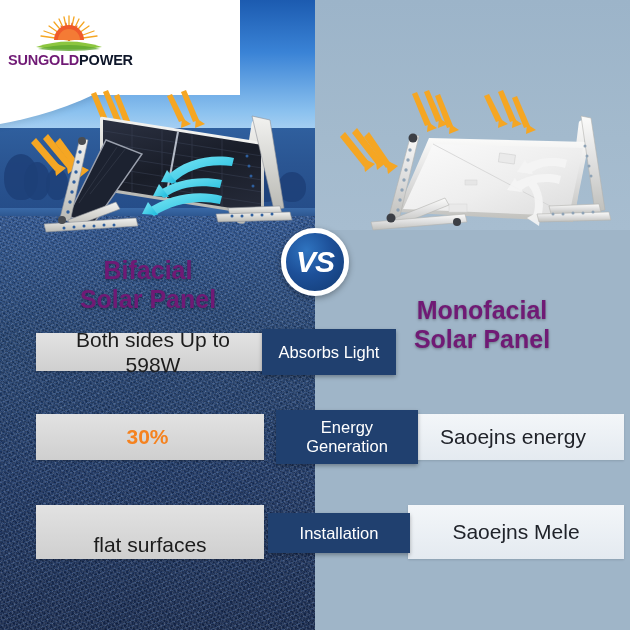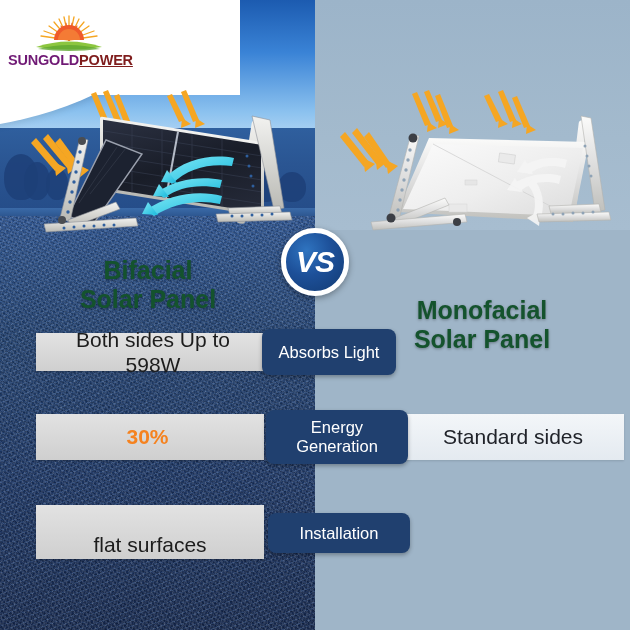--- a/index.html
+++ b/index.html
@@ -63,21 +63,21 @@
   .logo-curve2{
     position:absolute;left:-10px;top:-10px;width:250px;height:105px;background:#fff;
   }
   .logo{position:absolute;left:8px;top:14px;width:120px;height:58px;}
   .logo-sun{position:absolute;left:26px;top:0;width:70px;height:40px;}
   .logo-word{
     position:absolute;left:0;top:38px;width:120px;text-align:center;
     font-size:14.5px;font-weight:bold;letter-spacing:-.2px;white-space:nowrap;
   }
   .w-gold{color:#701a75;}
-  .w-power{color:#7f1d1d;font-weight:600;text-decoration:underline;}
+  .w-power{color:#0f172a;font-weight:600;}
 
   
   .panel-art{position:absolute;}
   .art-left{left:22px;top:86px;width:288px;height:166px;}
   .art-right{left:337px;top:86px;width:288px;height:166px;}
 
   
   .vs{
     position:absolute;left:281px;top:228px;width:68px;height:68px;border-radius:50%;
     background:radial-gradient(circle at 35% 30%,#2f74c0 0%,#1d5099 45%,#123a72 100%);
@@ -85,21 +85,21 @@
     box-shadow:0 2px 6px rgba(0,0,0,.35);
     display:flex;align-items:center;justify-content:center;z-index:12;
   }
   .vs span{
     color:#fff;font-size:30px;font-weight:bold;font-style:italic;
     letter-spacing:-1px;line-height:1;
   }
 
   
   .title{
-    position:absolute;top:256px;width:280px;text-align:center;color:#14532d;
+    position:absolute;top:256px;width:280px;text-align:center;color:#701a75;
     font-size:25px;font-weight:bold;line-height:1.16;
     text-shadow:0 1px 3px rgba(0,0,0,.35);
   }
   .title-left{left:8px;}
   .title-right{left:342px;margin-top:40px;}
 
   
   .row{position:absolute;left:0;width:630px;}
   .row-1{top:333px;height:38px;}
   .row-2{top:410px;height:54px;}
@@ -130,26 +130,26 @@
 
   .r3 .val{height:54px;}
   .r3 .val-left{width:228px;}
   .r3 .val-right{left:408px;width:216px;}
 
   .pct{color:#f5821f;font-weight:bold;margin-right:5px;}
 
   .label-badge{
     position:absolute;display:flex;align-items:center;justify-content:center;
     text-align:center;background:#20406f;color:#ffffff;
-    border-radius:8px;box-sizing:border-box;padding:0 12px;
+    border-radius:0;box-sizing:border-box;padding:0 12px;
     font-size:16.5px;line-height:1.14;
     box-shadow:0 2px 4px rgba(0,0,0,.3);z-index:6;
   }
   .b1{left:262px;top:-4px;width:134px;height:46px;}
-  .b2{left:266px;top:0px;width:142px;height:54px;}
+  .b2{left:276px;top:0px;width:142px;height:54px;}
   .b3{left:268px;top:8px;width:142px;height:40px;}
 
   
   svg{display:block;}
 </style>
 </head>
 <body>
 
 <div class="poster">
 
@@ -449,28 +449,29 @@
   <div class="row row-2 r2">
     <div class="val val-left">
       <span class="pct">30%</span>
     </div>
     <div class="label-badge b2">
       <span>
         <span>Energy</span><br>
         <span>Generation</span>
       </span>
     </div>
-    <div class="val val-right">Standard sides</div>
+    <div class="val val-right">Saoejns energy</div>
   </div>
 
   <div class="row row-3 r3">
     <div class="val val-left">
       <span>
         <br>
         <span>flat surfaces</span>
       </span>
     </div>
     <div class="label-badge b3">
       <span>Installation</span>
     </div>
+    <div class="val val-right">Saoejns Mele</div>
   </div>
 
 </div>
 
 </body></html>

